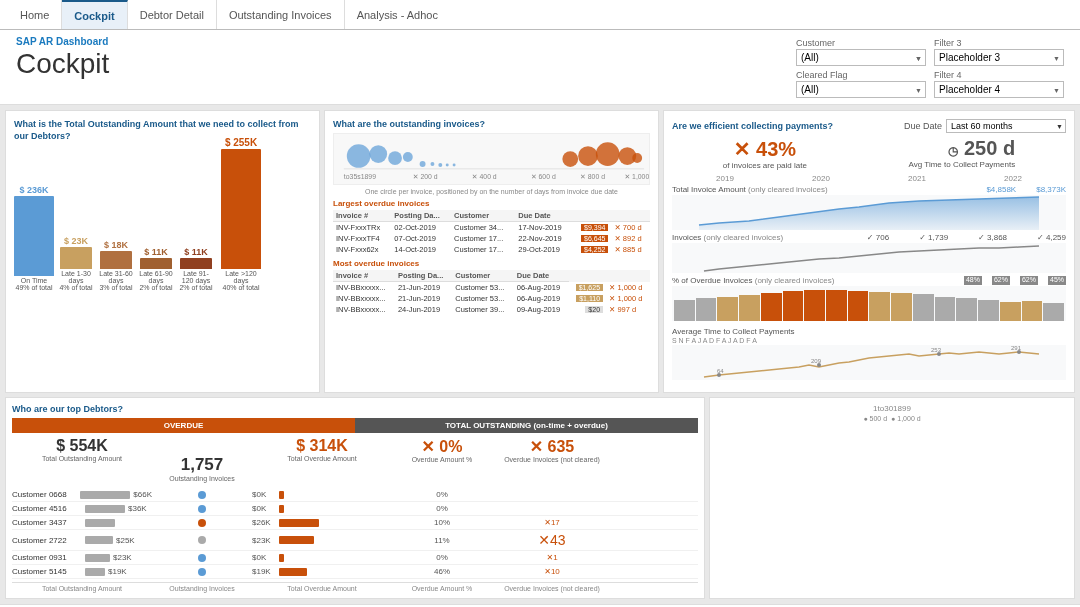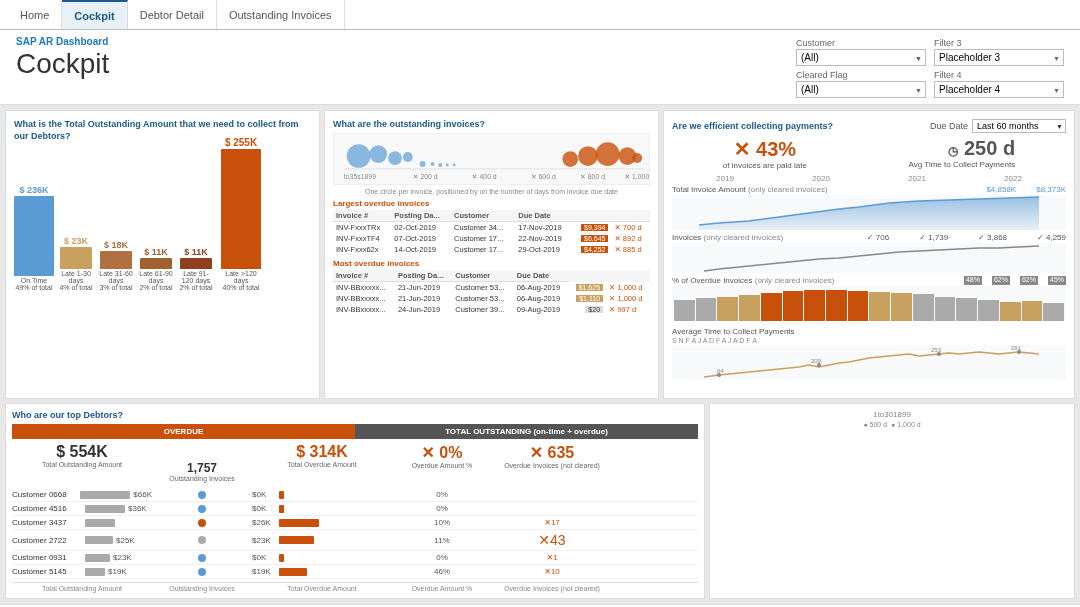--- a/index.html
+++ b/index.html
@@ -16,20 +16,23 @@
   </div>
   <div style="padding:0 12px; height:100%; display:flex; align-items:center; font-size:11px; color:#1a5a8a; font-weight:bold; border-right:1px solid #ddd; cursor:pointer; background:#e8f0f8; border-top:2px solid #1a5a8a;">
     <span>Cockpit</span>
   </div>
   <div style="padding:0 12px; height:100%; display:flex; align-items:center; font-size:11px; color:#555; border-right:1px solid #ddd; cursor:pointer;">
     <span>Debtor Detail</span>
   </div>
   <div style="padding:0 12px; height:100%; display:flex; align-items:center; font-size:11px; color:#555; border-right:1px solid #ddd; cursor:pointer;">
     <span>Outstanding Invoices</span>
   </div>
+  <div style="padding:0 12px; height:100%; display:flex; align-items:center; font-size:11px; color:#555; cursor:pointer;">
+    <span>Analysis - Adhoc</span>
+  </div>
 </div>
 
 <div style="background:#fff; padding:6px 16px; display:flex; justify-content:space-between; align-items:flex-start; border-bottom:1px solid #ddd;">
   <div>
     <div style="color:#1a7abf; font-size:10px; font-weight:600;">SAP AR Dashboard</div>
     <div style="font-size:28px; font-weight:300; color:#333; line-height:1.2;">Cockpit</div>
   </div>
   <div style="display:flex; flex-direction:column; gap:4px; margin-top:2px;">
     <div style="display:flex; gap:8px;">
       <div>
@@ -234,21 +237,21 @@
         </tbody>
       </table>
     </div>
 
     <div style="background:#fff; border:1px solid #ddd; padding:8px; flex:1; overflow:hidden;">
       <div style="display:flex; justify-content:space-between; align-items:center; margin-bottom:4px;">
         <div style="font-size:9px; font-weight:600; color:#1a5a8a;">Are we efficient collecting payments?</div>
         <div style="display:flex; align-items:center; gap:4px;">
           <span style="font-size:9px; color:#555;">Due Date</span>
           <div style="position:relative; display:inline-block;">
-            <select style="border:1px solid #bbb; padding:1px 18px 1px 4px; font-size:9px; background:#fff; width:94px; appearance:none;">
+            <select style="border:1px solid #bbb; padding:1px 18px 1px 4px; font-size:9px; background:#fff; width:120px; appearance:none;">
               <option>Last 60 months</option>
             </select>
             <span style="position:absolute; right:3px; top:50%; transform:translateY(-50%); font-size:7px; pointer-events:none;">▼</span>
           </div>
         </div>
       </div>
 
       <div style="display:flex; justify-content:space-around; margin-bottom:4px;">
         <div style="text-align:center;">
           <div style="font-size:20px; font-weight:bold; color:#c8500a;">✕ 43%</div>
@@ -378,21 +381,21 @@
         <div style="background:#c8500a; color:#fff; font-size:8px; font-weight:bold; text-align:center; padding:3px;">OVERDUE</div>
         <div style="background:#555; color:#fff; font-size:8px; font-weight:bold; text-align:center; padding:3px;">TOTAL OUTSTANDING (on-time + overdue)</div>
       </div>
 
       <div style="display:grid; grid-template-columns: 140px 100px 140px 100px 120px; margin-bottom:4px;">
         <div style="text-align:center; padding:2px;">
           <div style="font-size:16px; font-weight:bold; color:#333;">$ 554K</div>
           <div style="font-size:7px; color:#666;">Total Outstanding Amount</div>
         </div>
         <div style="text-align:center; padding:2px;">
-          <div style="font-size:12px; font-weight:bold; color:#333;margin-top:18px;">1,757</div>
+          <div style="font-size:17px; font-weight:bold; color:#333;margin-top:18px;">1,757</div>
           <div style="font-size:7px; color:#666;">Outstanding Invoices</div>
         </div>
         <div style="text-align:center; padding:2px;">
           <div style="font-size:16px; font-weight:bold; color:#c8500a;">$ 314K</div>
           <div style="font-size:7px; color:#666;">Total Overdue Amount</div>
         </div>
         <div style="text-align:center; padding:2px;">
           <div style="font-size:16px; font-weight:bold; color:#c8500a;">✕ 0%</div>
           <div style="font-size:7px; color:#666;">Overdue Amount %</div>
         </div>

